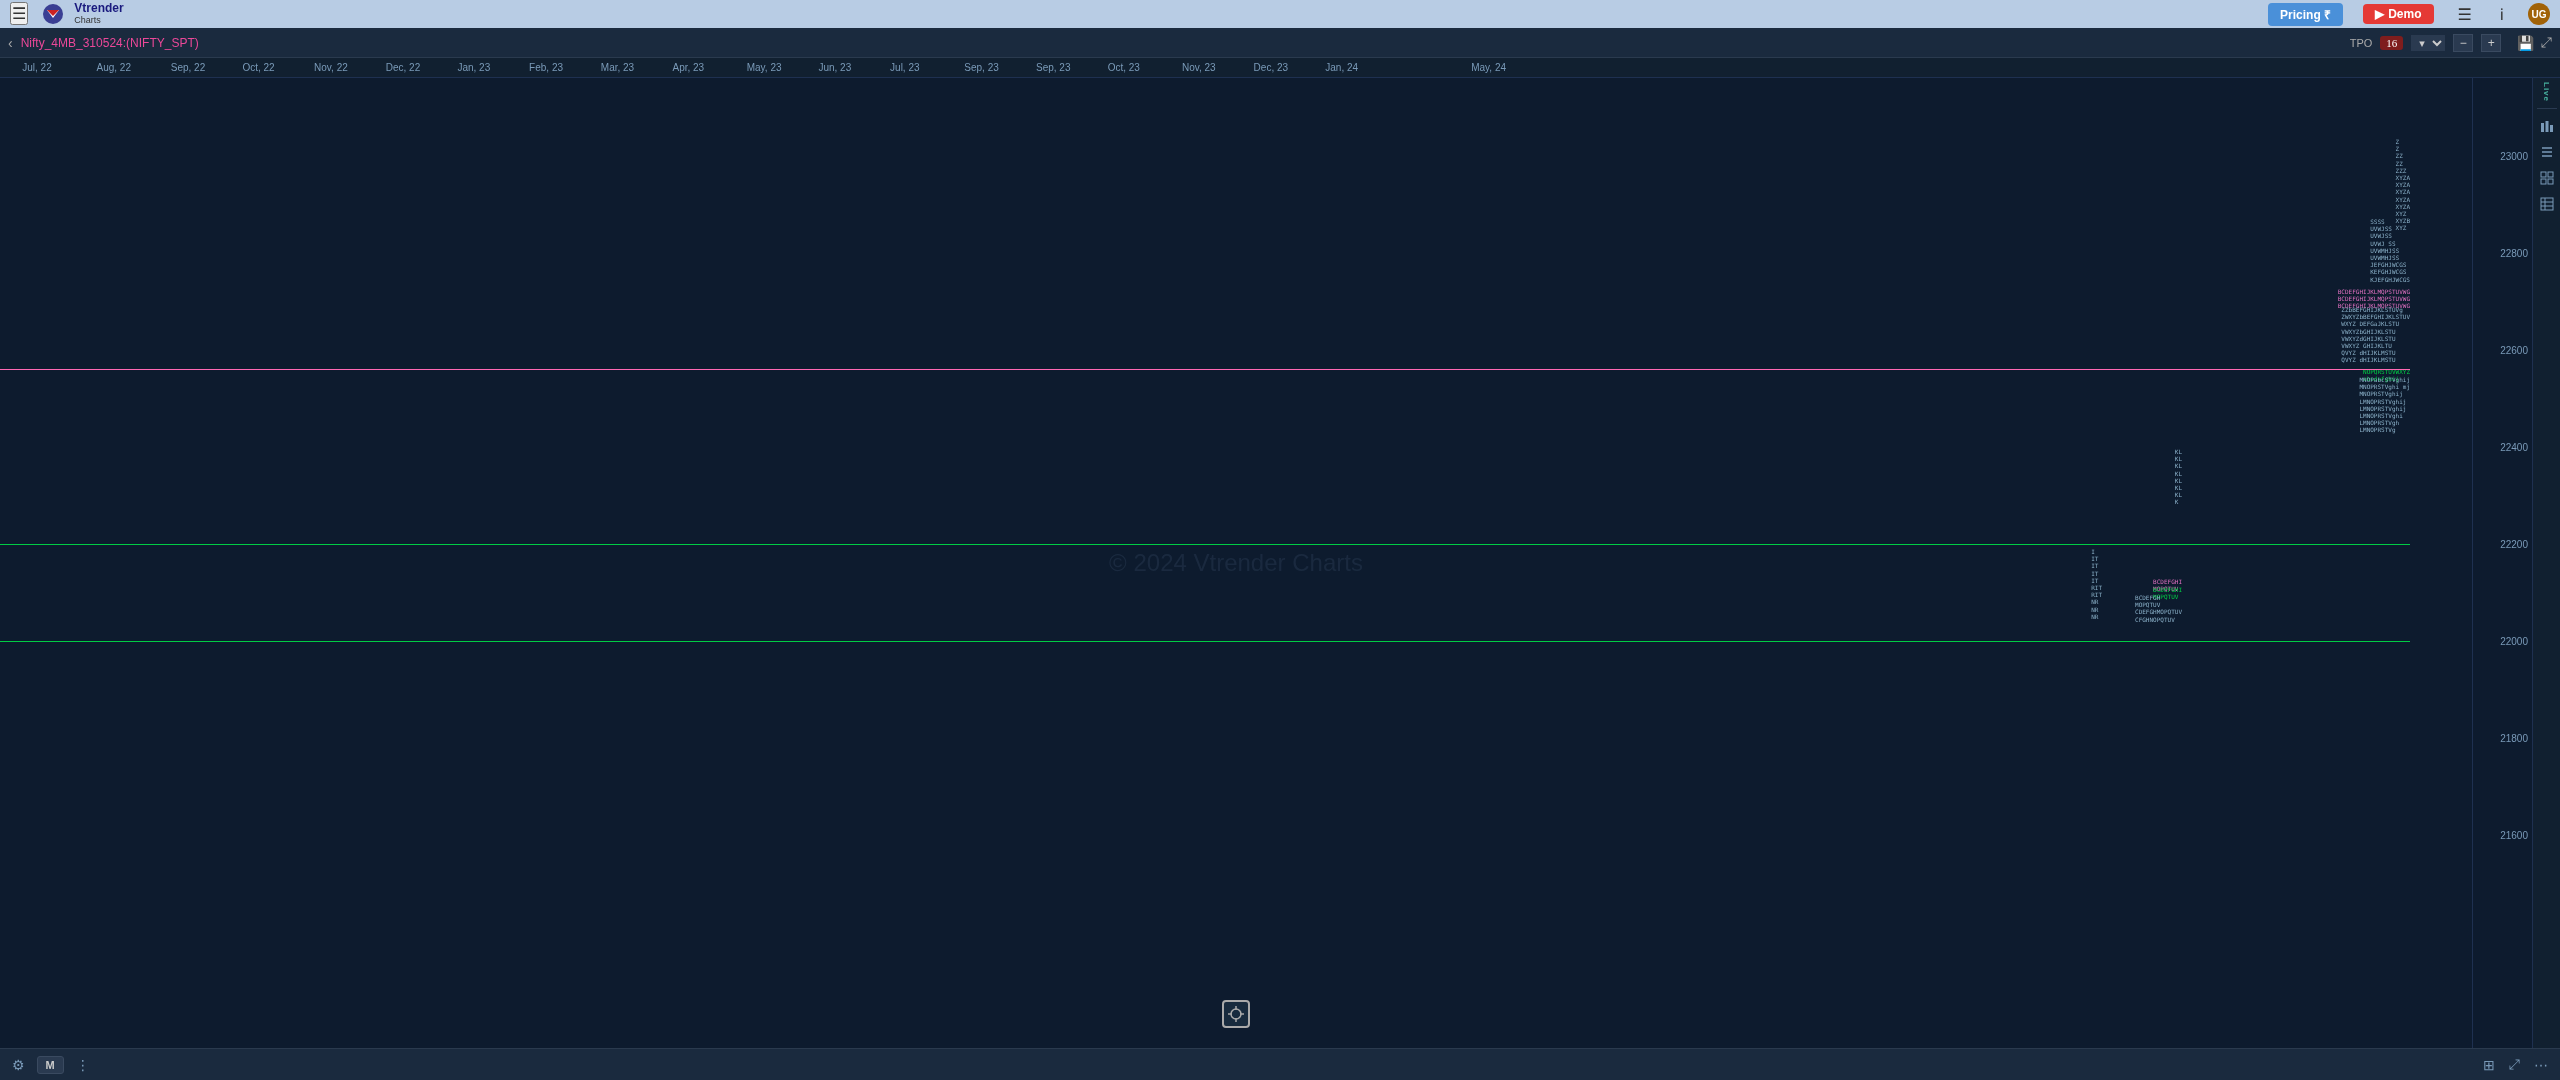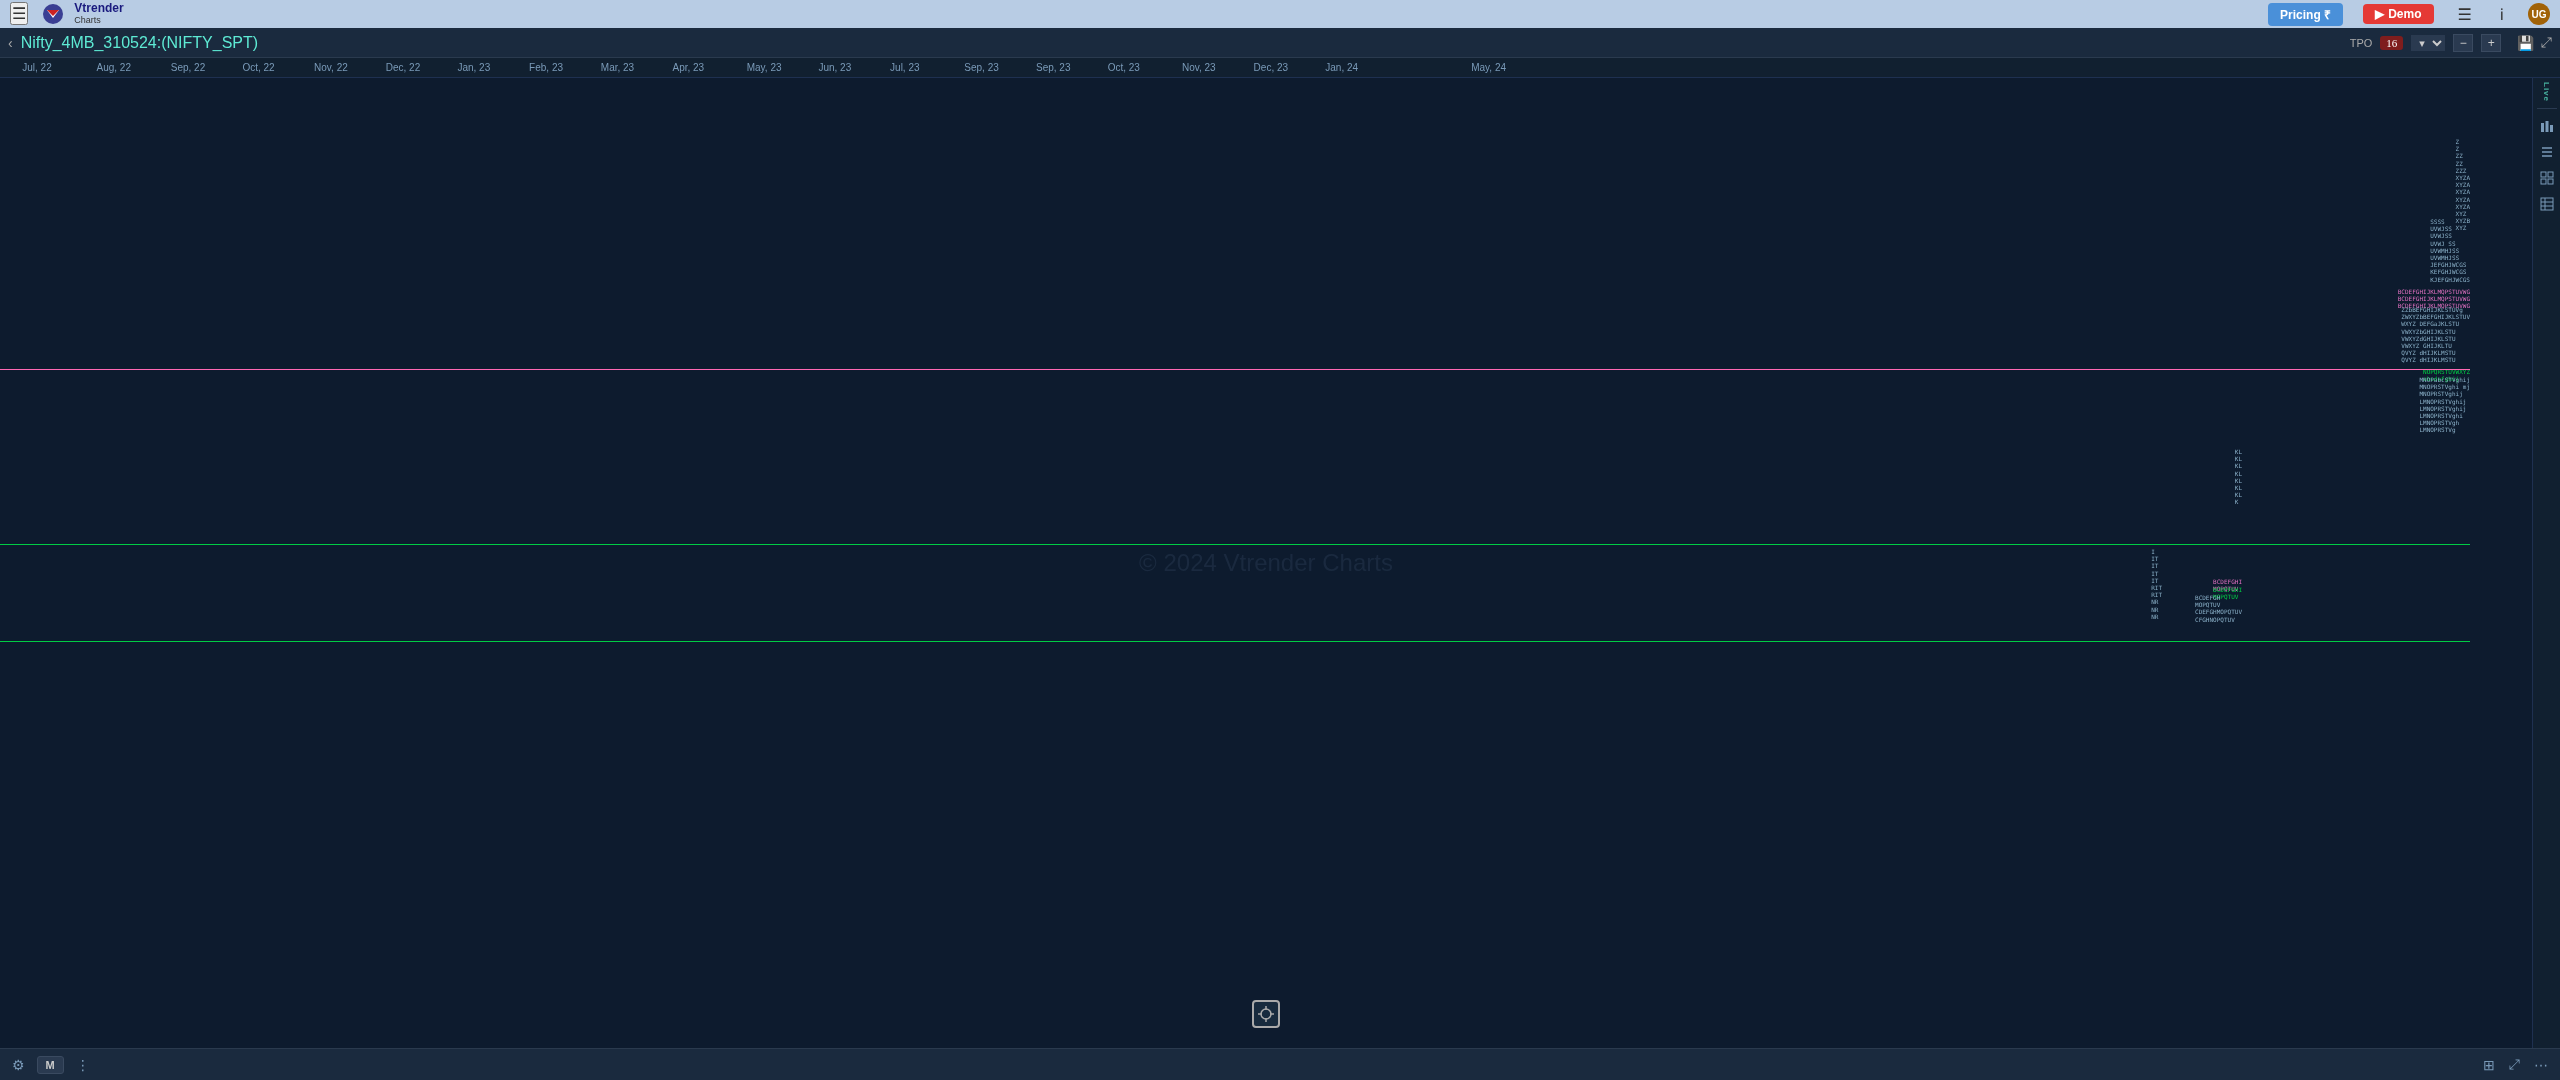--- a/index.html
+++ b/index.html
@@ -110,22 +110,22 @@
       border-bottom: 1px solid #2a3a4e;
     }
     #back-btn {
       background: none;
       border: none;
       color: #aaa;
       cursor: pointer;
       font-size: 14px;
     }
     #chart-title {
-      font-size: 16px;
-      color: #5eead4;
+      font-size: 12px;
+      color: #ec4899;
       white-space: nowrap;
       text-align: right;
     }
     #toolbar-spacer { flex: 1; }
     #tpo-label {
       font-size: 11px;
       color: #aaa;
     }
     #tpo-value {
       font-size: 11px;
@@ -457,20 +457,30 @@
       <svg width="16" height="16" viewBox="0 0 16 16">
         <circle cx="8" cy="8" r="5" stroke="#aaa" stroke-width="1.5" fill="none"></circle>
         <line x1="8" y1="0" x2="8" y2="4" stroke="#aaa" stroke-width="1.5"></line>
         <line x1="8" y1="12" x2="8" y2="16" stroke="#aaa" stroke-width="1.5"></line>
         <line x1="0" y1="8" x2="4" y2="8" stroke="#aaa" stroke-width="1.5"></line>
         <line x1="12" y1="8" x2="16" y2="8" stroke="#aaa" stroke-width="1.5"></line>
       </svg>
     </div>
   </div>
 
+  <div id="price-axis">
+  <span class="price-label" style="top: 8%;">23000</span>
+      <span class="price-label" style="top: 18%;">22800</span>
+      <span class="price-label" style="top: 28%;">22600</span>
+      <span class="price-label" style="top: 38%;">22400</span>
+      <span class="price-label" style="top: 48%;">22200</span>
+      <span class="price-label" style="top: 58%;">22000</span>
+      <span class="price-label" style="top: 68%;">21800</span>
+      <span class="price-label" style="top: 78%;">21600</span>
+    </div>
 
   <div id="right-sidebar">
     <span id="live-badge">Live</span>
     <div id="sidebar-divider"></div>
     <div class="sidebar-icon">
       <svg width="14" height="14" viewBox="0 0 14 14">
         <rect x="1" y="4" width="3" height="9" fill="#7a9ab8"></rect>
         <rect x="5.5" y="2" width="3" height="11" fill="#7a9ab8"></rect>
         <rect x="10" y="6" width="3" height="7" fill="#7a9ab8"></rect>
       </svg>

